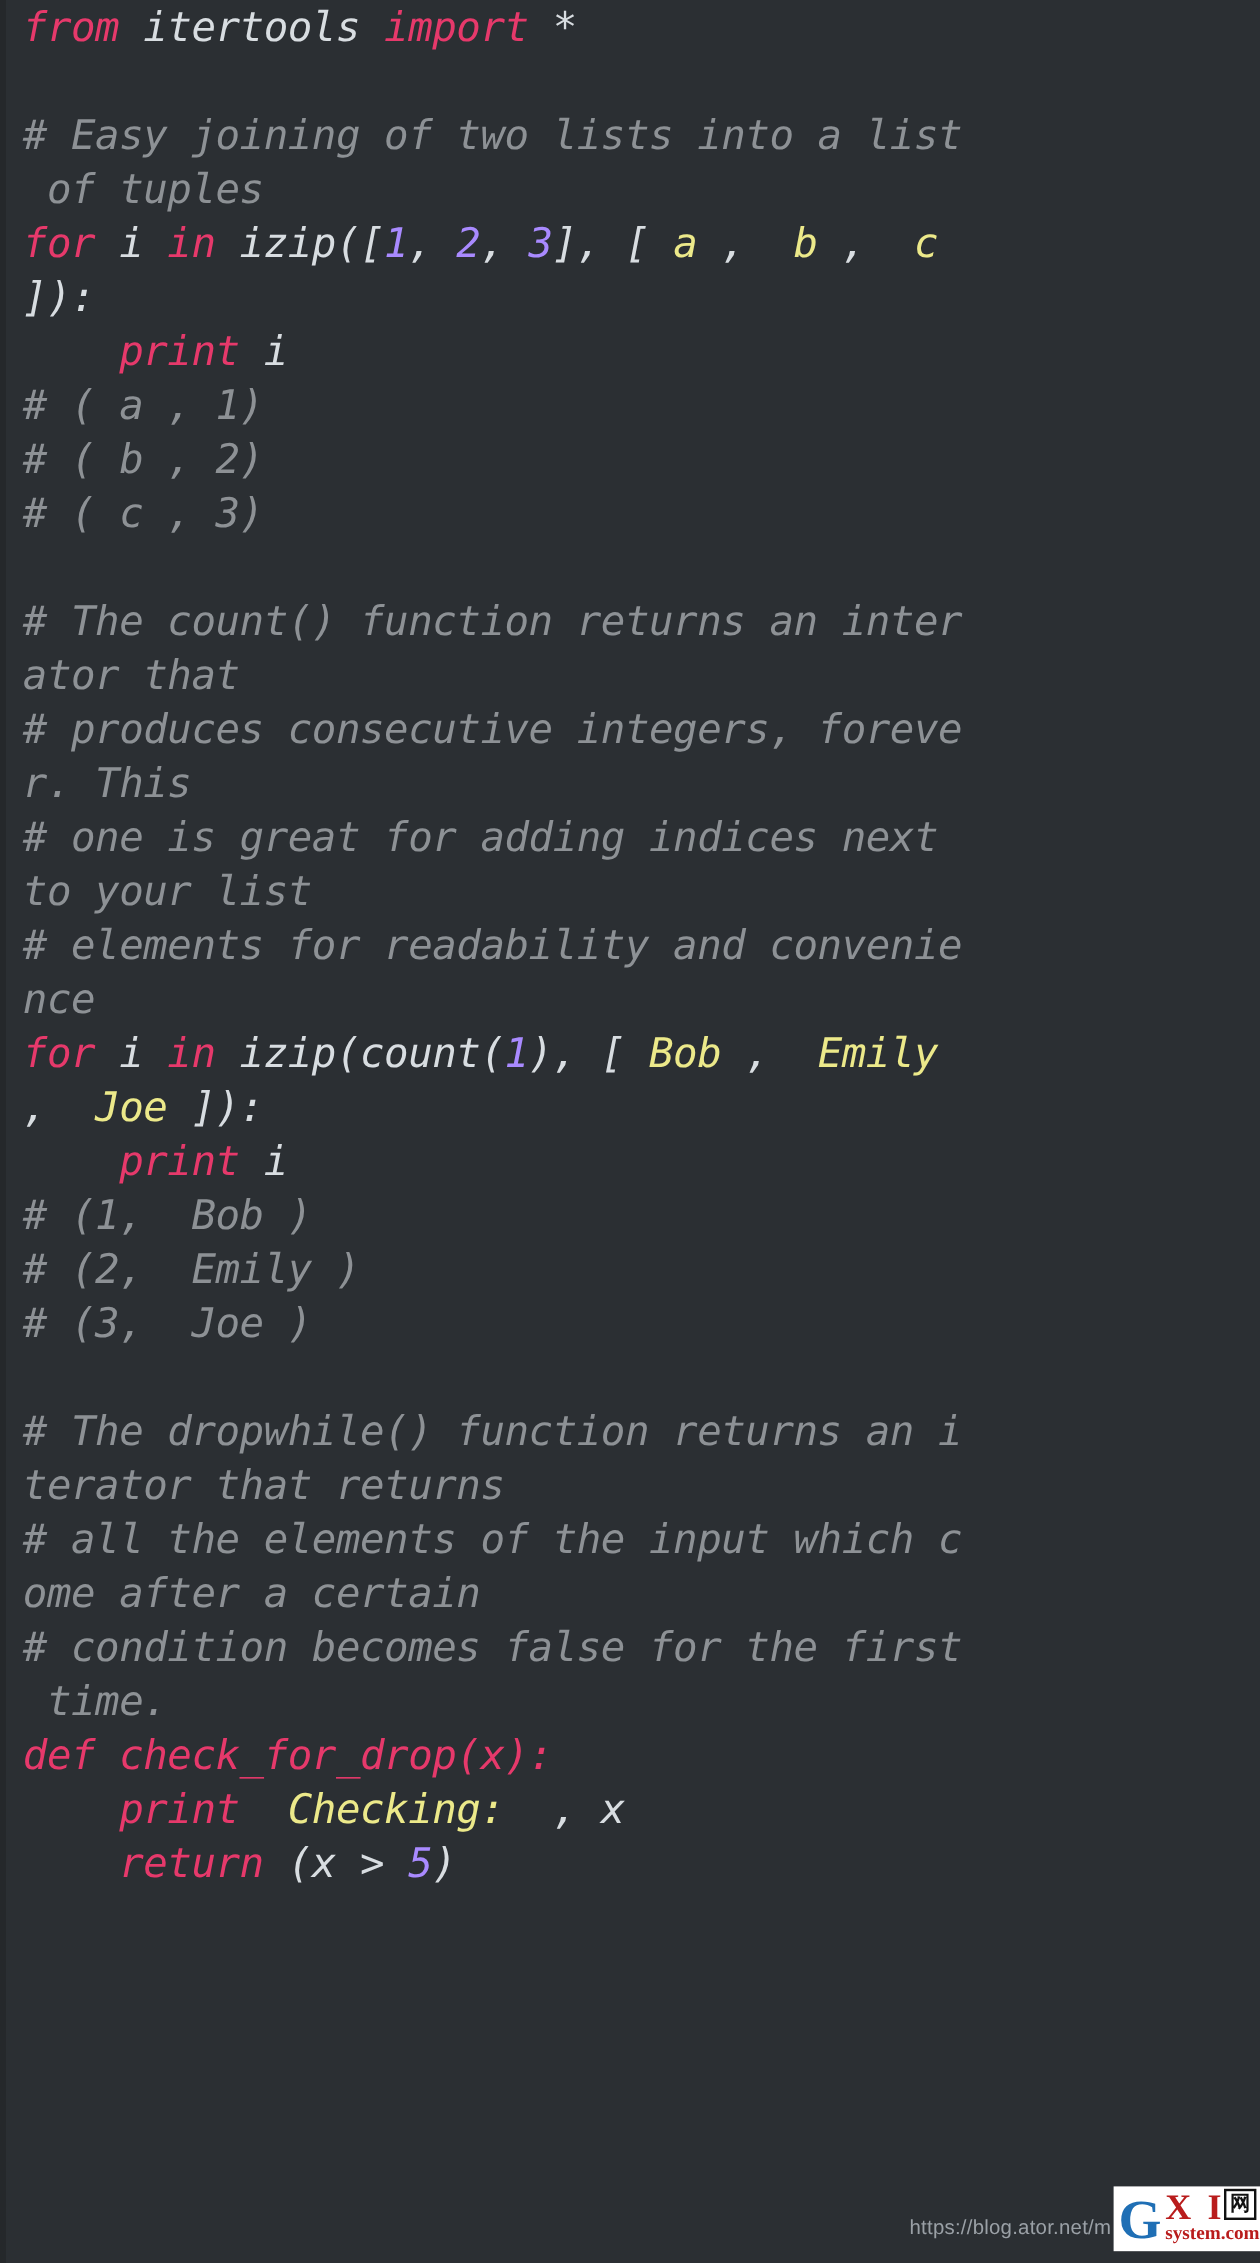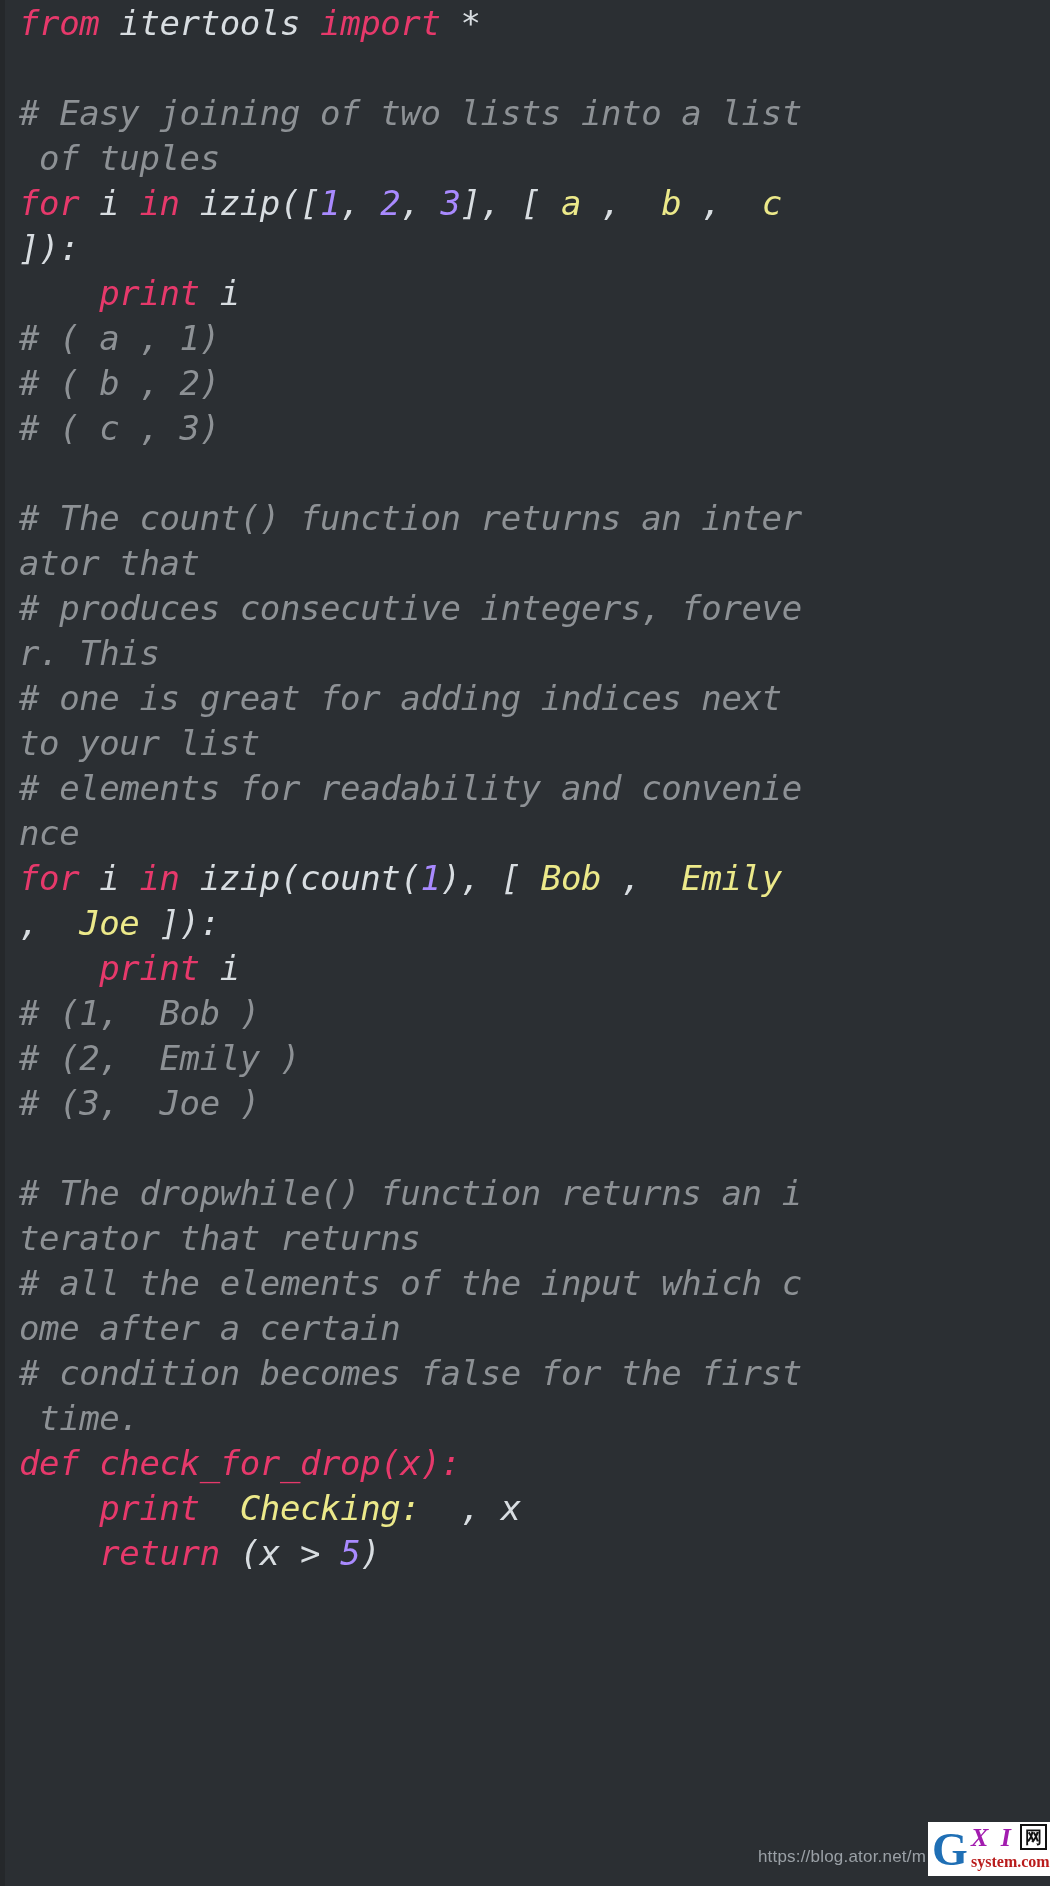--- a/index.html
+++ b/index.html
@@ -95,24 +95,23 @@
     font-size: 46px;
     font-weight: bold;
     color: #1f6fb5;
     line-height: 44px;
   }
   .logo-xi {
     position: absolute;
     left: 43px;
     top: 1px;
     font-family: "Liberation Serif", serif;
-    font-size: 26px;
-    font-style: italic;
+    font-size: 30px;
     font-weight: bold;
-    color: #a21caf;
+    color: #b91c1c;
     letter-spacing: 3px;
   }
   .logo-wang {
     position: absolute;
     left: 92px;
     top: 2px;
     width: 27px;
     height: 26px;
     border: 2px solid #111111;
     box-sizing: border-box;

